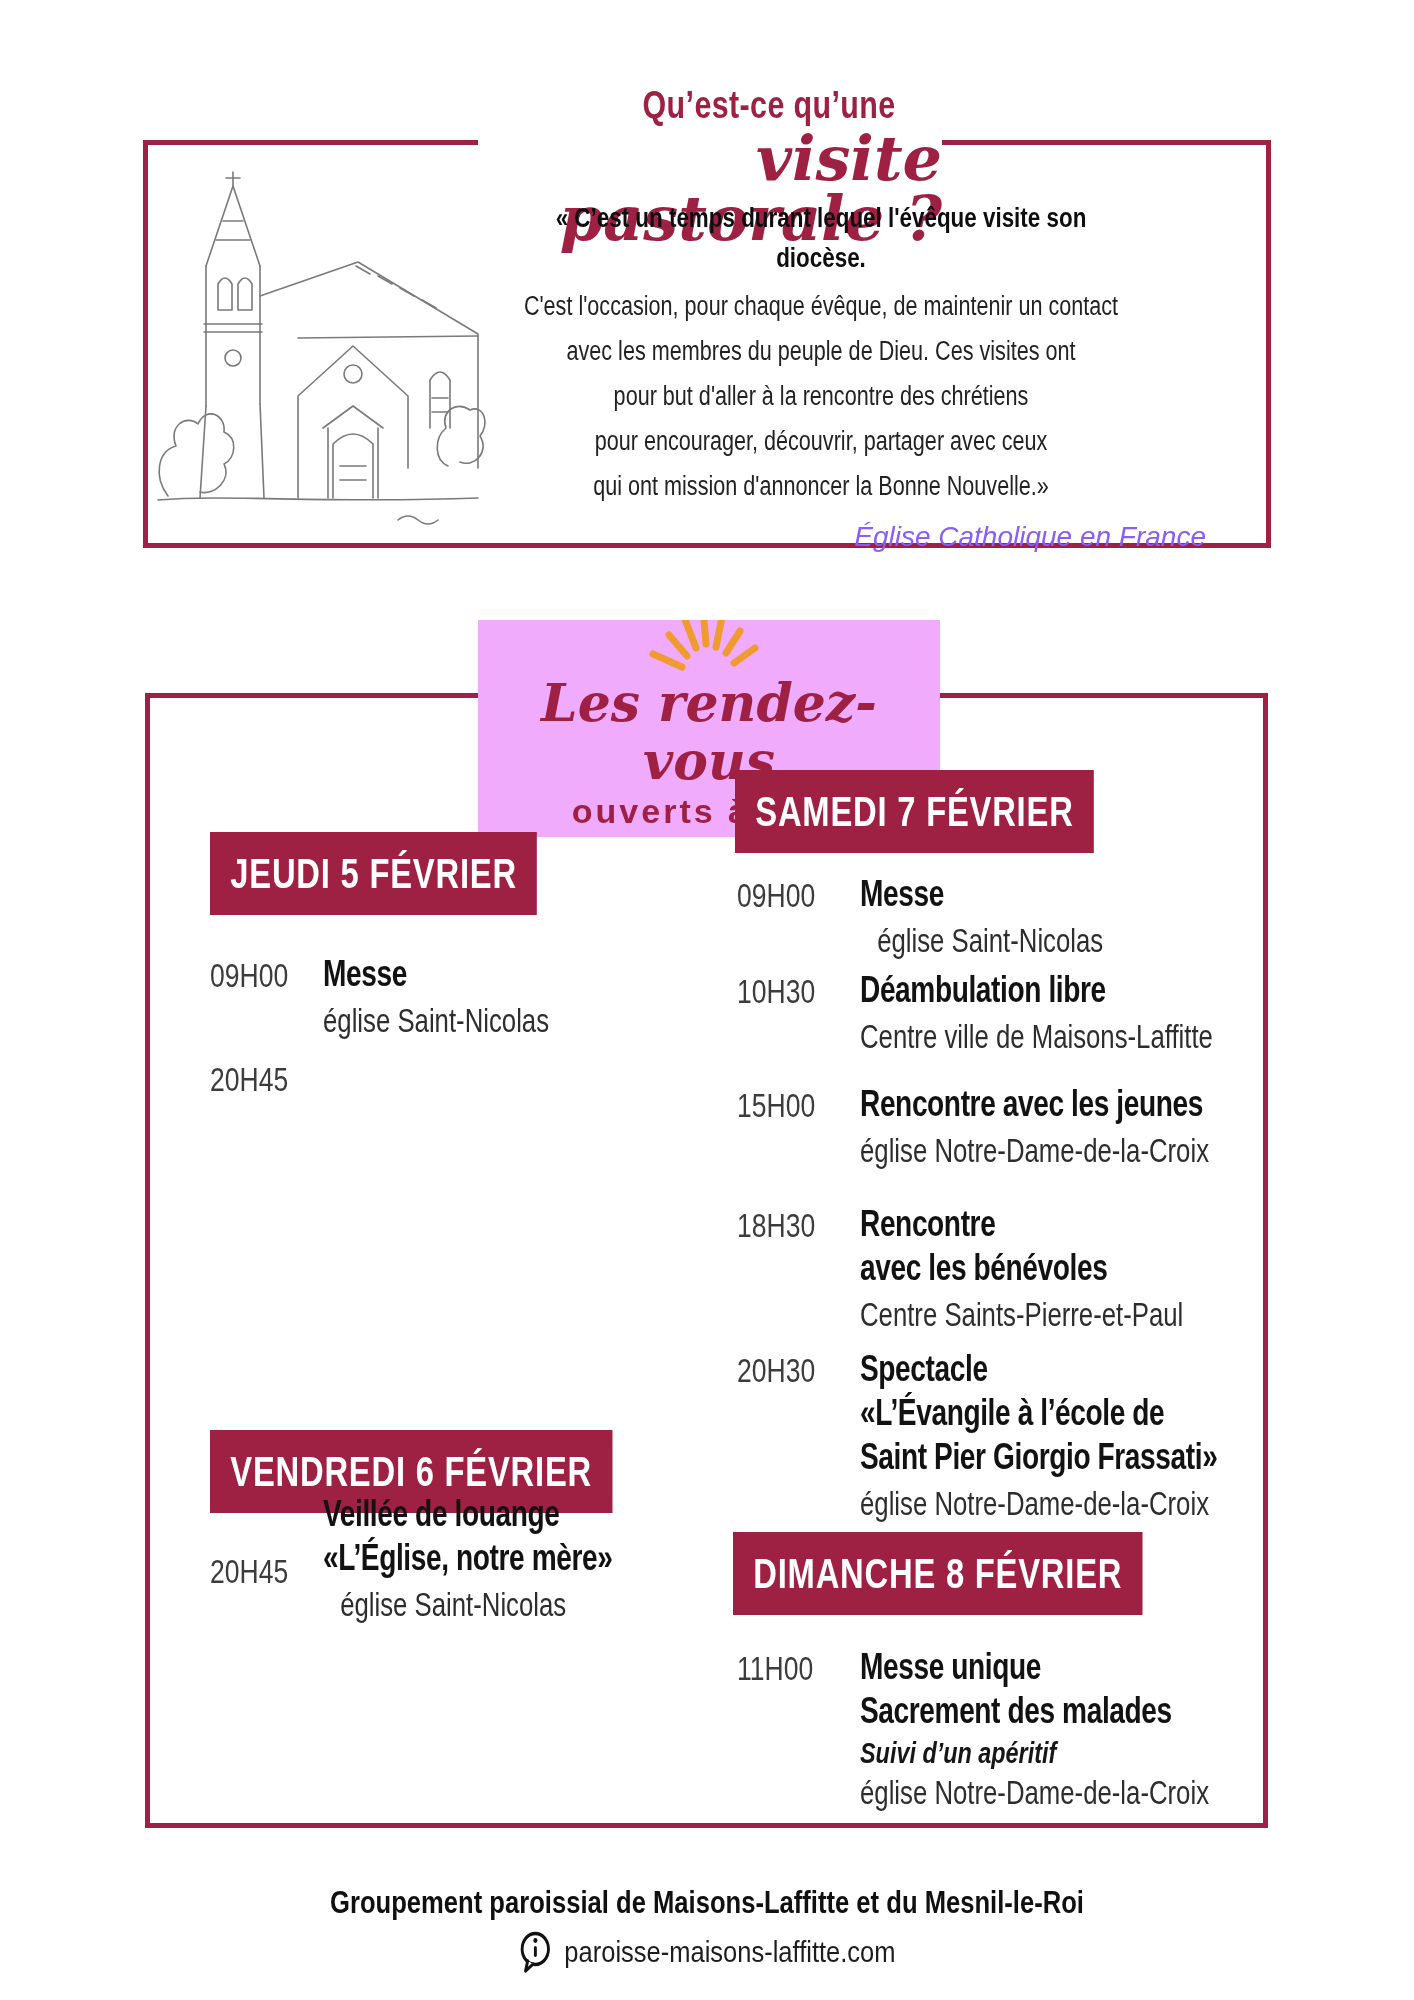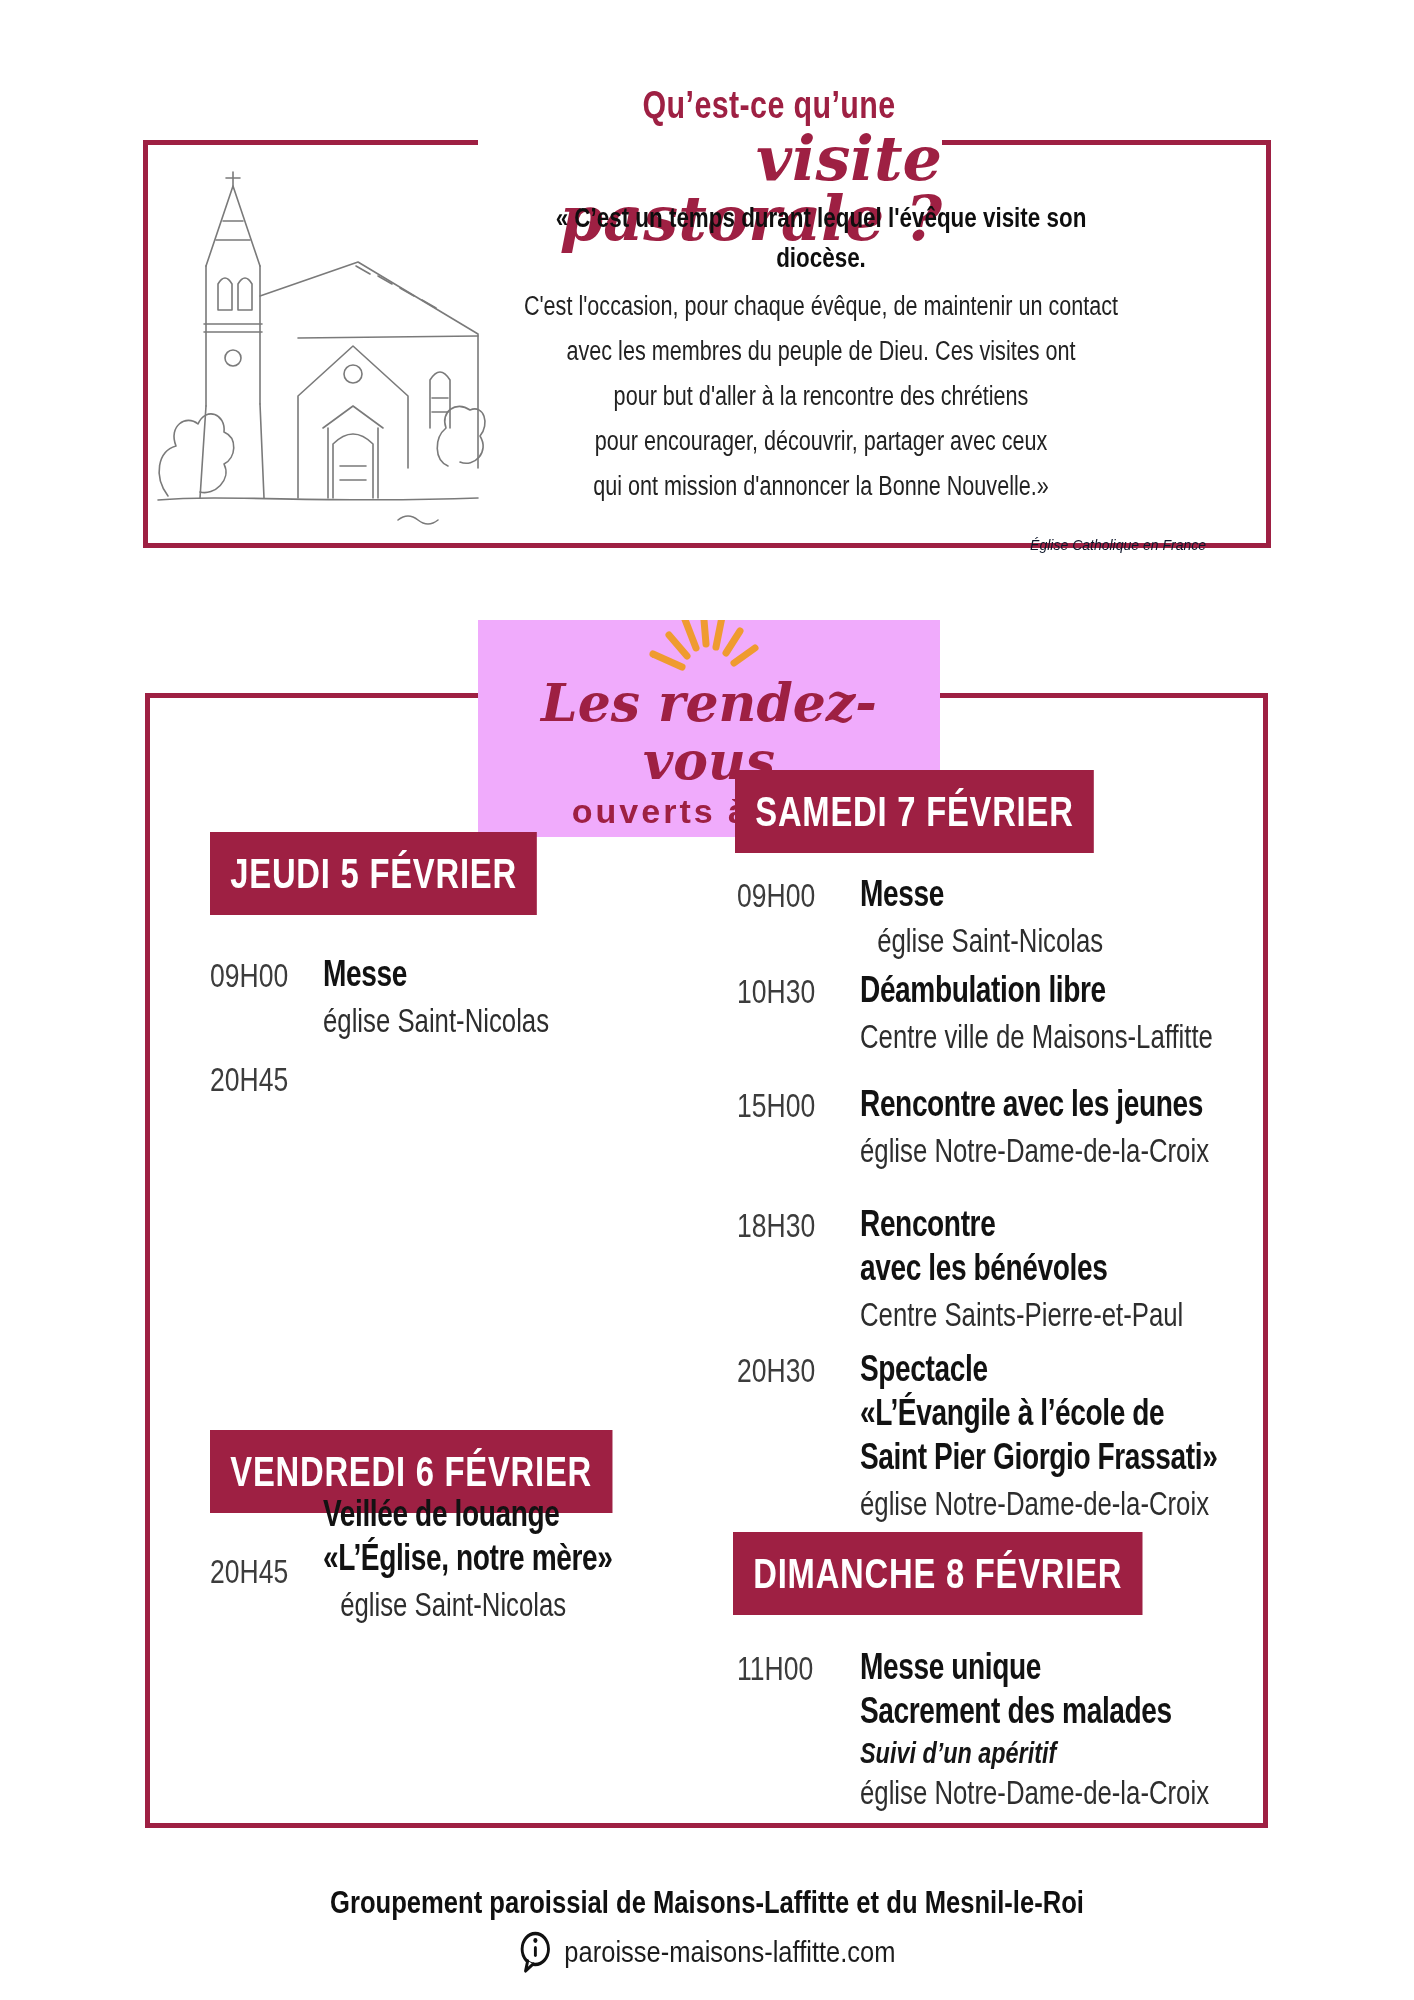--- a/index.html
+++ b/index.html
@@ -22,21 +22,21 @@
   .intro-title{position:absolute;left:478px;top:82px;width:464px;text-align:right;background:#fff;padding:2px 0 8px 0;}
   .q-small{font-size:38px;font-weight:bold;color:var(--maroon);letter-spacing:0.5px;}
   .script{font-family:"DejaVu Serif",serif;font-style:italic;font-weight:bold;color:var(--maroon);}
   .q-script{font-size:62px;line-height:60px;margin-top:2px;font-style:italic;}
 
   .church{position:absolute;left:148px;top:166px;}
 
   .quote{position:absolute;left:436px;top:198px;width:770px;text-align:center;}
   .quote-headline{font-size:28px;font-weight:bold;color:#0e0e0e;line-height:40px;}
   .quote-body{font-size:27px;color:#222;line-height:45px;margin-top:6px;white-space:pre-line;}
-  .attribution{font-size:14px;font-style:italic;color:#0f172a;text-align:right;margin-top:28px;}
+  .attribution{font-size:28px;font-style:italic;color:#8b5cf6;text-align:right;margin-top:12px;}
 
   .agenda-title{position:absolute;left:478px;top:620px;width:462px;text-align:center;background:#f0abfc;padding-bottom:6px;}
   .rays{display:block;margin:0 auto;}
   .a-script{font-size:52px;line-height:58px;margin-top:-6px;}
   .a-sub{font-size:34px;font-weight:bold;color:var(--maroon);letter-spacing:3px;margin-top:2px;}
 
   .day-bar{position:absolute;background:var(--maroon);color:#fff;font-weight:bold;
     font-size:42px;line-height:84px;height:83px;padding:0 26px;white-space:nowrap;
     letter-spacing:1px;transform:scaleX(0.78);transform-origin:0 50%;}
 

